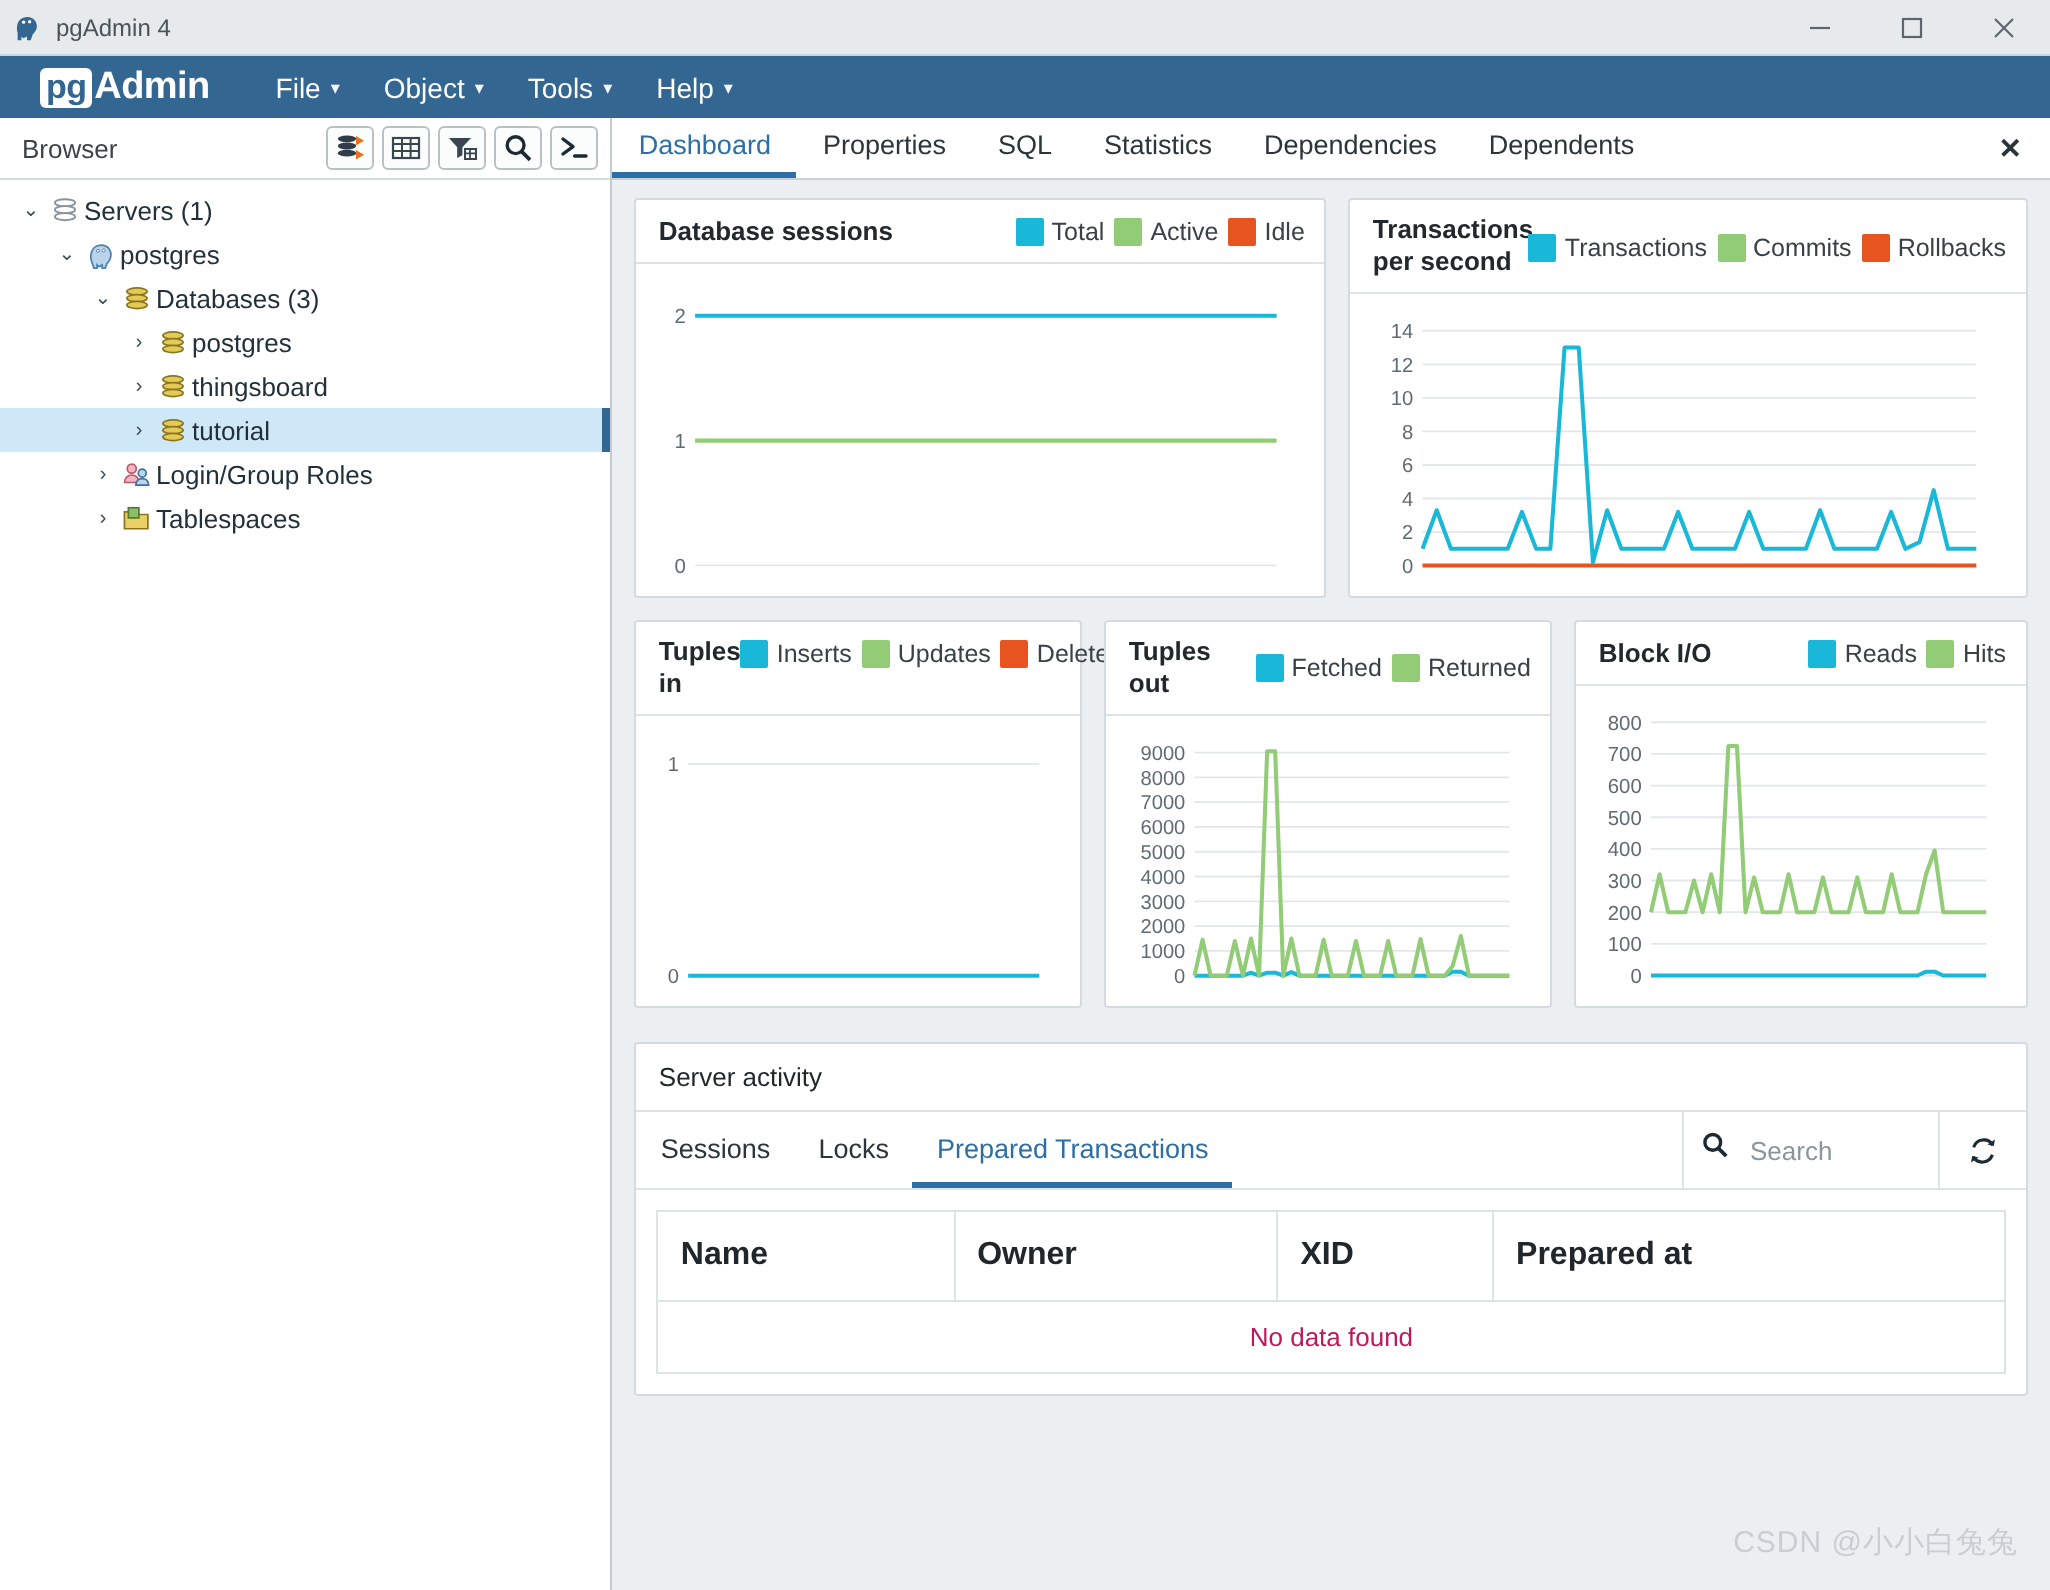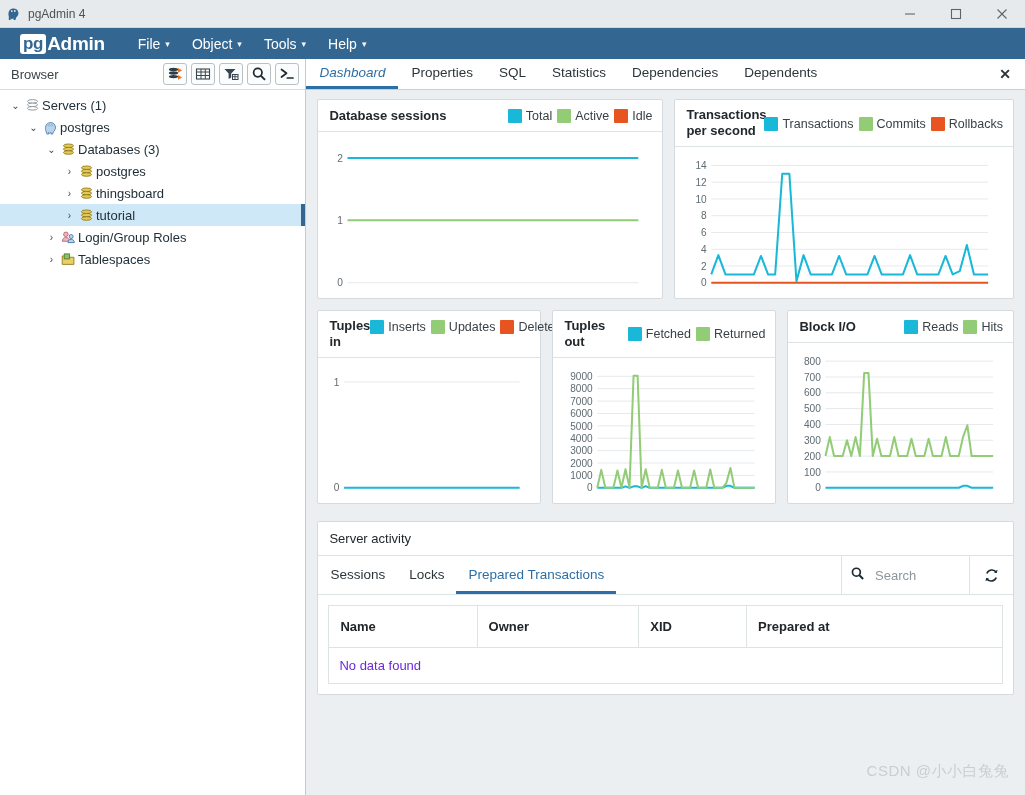--- a/index.html
+++ b/index.html
@@ -71,21 +71,21 @@
   
   .content { flex: 1; display: flex; flex-direction: column; background: #eceff1; }
   .tabbar {
     height: 31px; background: #ffffff; display: flex; align-items: stretch;
     border-bottom: 1px solid #c9d0d5;
   }
   .tab {
     display: flex; align-items: center; padding: 0 13px; font-size: 13.5px;
     color: #2c3539; cursor: default; border-bottom: 3px solid transparent;
   }
-  .tab.active { color: #2c6fa6; border-bottom-color: #2c6fa6; font-style: italic; }
+  .tab.active { color: #2c6fa6; border-bottom-color: #2c6fa6; }
   .tab-close {
     margin-left: auto; display: flex; align-items: center; padding: 0 14px;
     font-size: 14px; font-weight: bold; color: #2c3539;
   }
 
   .dash { flex: 1; padding: 9px 11px 0 11px; overflow: hidden; }
 
   
   .row { display: flex; gap: 11px; }
   .panel {
@@ -122,25 +122,25 @@
     font-family: "Liberation Sans", sans-serif; background: transparent;
   }
   .sa-search input::placeholder { color: #8b969c; }
   .sa-refresh {
     border-left: 1px solid #dde2e5; width: 44px; display: flex;
     align-items: center; justify-content: center;
   }
   .sa-table-wrap { padding: 10px; }
   table.grid { width: 100%; border-collapse: collapse; }
   table.grid th {
-    text-align: left; font-size: 13px; color: #20262a; font-weight: bold;
+    text-align: left; font-size: 16px; color: #20262a; font-weight: bold;
     padding: 13px 11px; border: 1px solid #dde2e5; background: #ffffff;
   }
   table.grid td {
-    font-size: 13px; color: #6d28d9; padding: 10px; text-align: left;
+    font-size: 13px; color: #be185d; padding: 10px; text-align: center;
     border: 1px solid #dde2e5;
   }
   .watermark {
     position: absolute; right: 16px; bottom: 14px; font-size: 15px;
     color: #c9ced2; letter-spacing: 0.5px;
   }
   .axis-lbl { font-size: 11px; fill: #5f6b72; font-family: "Liberation Sans", sans-serif; }
   .gridline { stroke: #e3e7ea; stroke-width: 1; }
 </style>
 </head>

